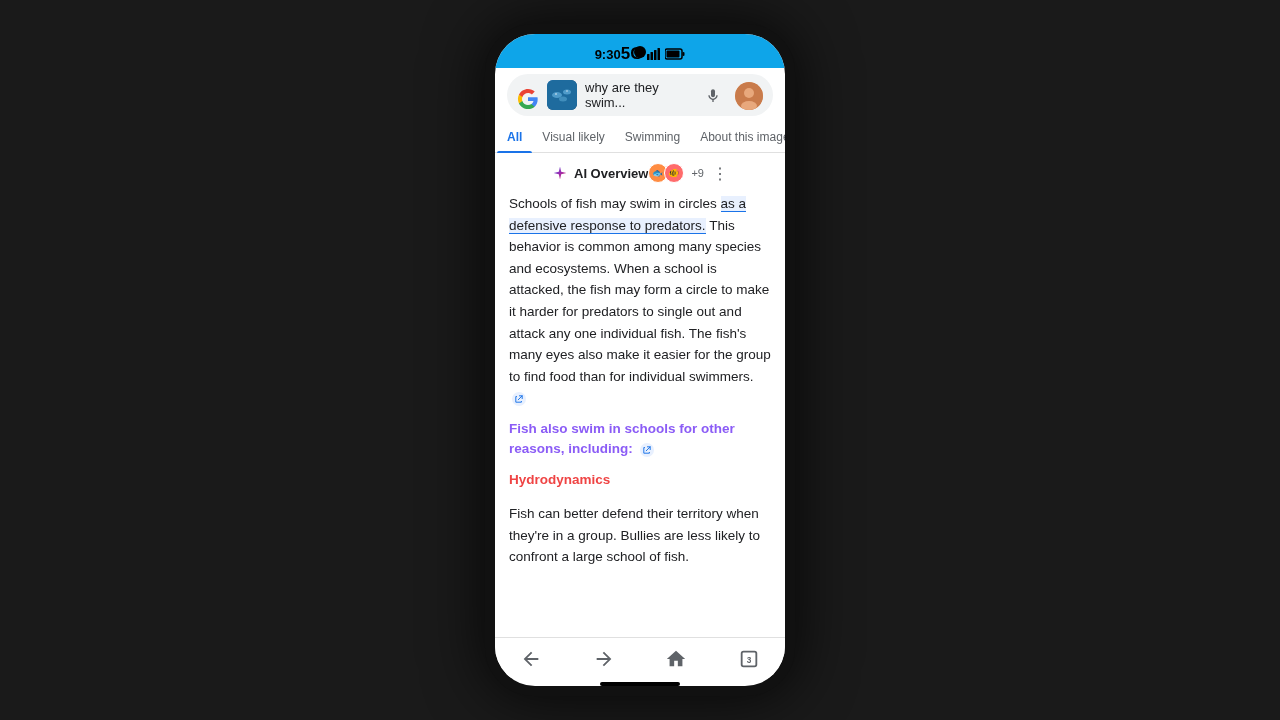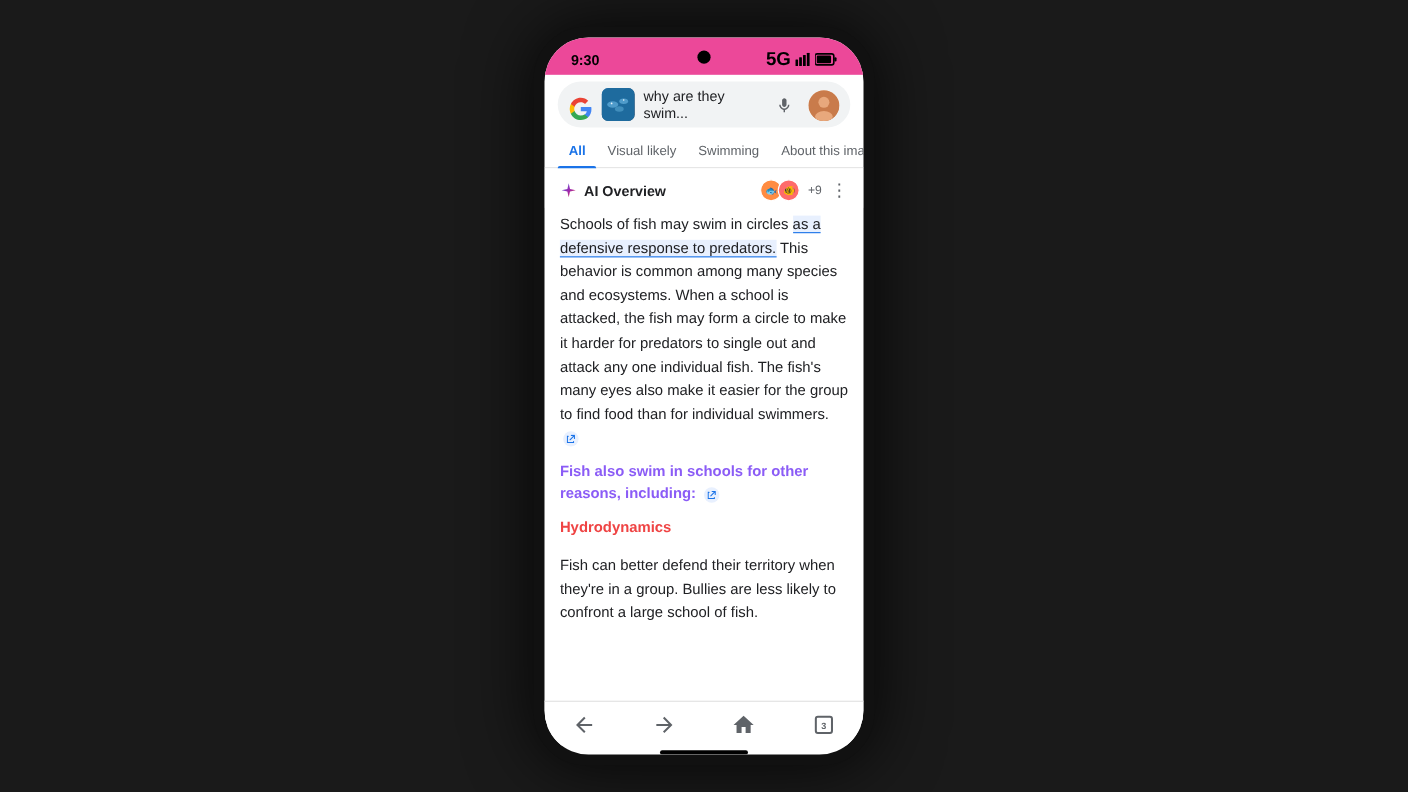--- a/index.html
+++ b/index.html
@@ -26,24 +26,24 @@
       background: #fff;
       border-radius: 40px;
       overflow: hidden;
       position: relative;
       display: flex;
       flex-direction: column;
     }
     
     .status-bar {
       display: flex;
-      justify-content: space-between;
+      justify-content: center;
       align-items: center;
       padding: 10px 24px 4px;
-      background: #ec4899;
+      background: #0ea5e9;
       flex-shrink: 0;
     }
     .status-time {
       font-size: 13px;
       font-weight: 600;
       color: #000;
     }
     .status-icons {
       display: flex;
       align-items: center;
@@ -105,21 +105,21 @@
       background: linear-gradient(135deg, #e8a87c, #c97b4b);
       font-size: 10px;
       color: white;
       font-weight: bold;
       overflow: hidden;
     }
     
     .tabs {
       display: flex;
       border-bottom: 1px solid #e0e0e0;
-      padding: 0 12px;
+      padding: 0 2px;
       flex-shrink: 0;
     }
     .tab {
       padding: 8px 10px;
       font-size: 12px;
       color: #5f6368;
       cursor: pointer;
       position: relative;
       white-space: nowrap;
     }
@@ -141,21 +141,21 @@
     .content {
       flex: 1;
       overflow-y: auto;
       padding: 0;
     }
     .content::-webkit-scrollbar { display: none; }
     
     .ai-overview-header {
       display: flex;
       align-items: center;
-      justify-content: space-between;
+      justify-content: center;
       padding: 10px 14px 6px;
       background: #fff;
     }
     .ai-overview-left {
       display: flex;
       align-items: center;
       gap: 6px;
     }
     .ai-spark {
       width: 16px;

